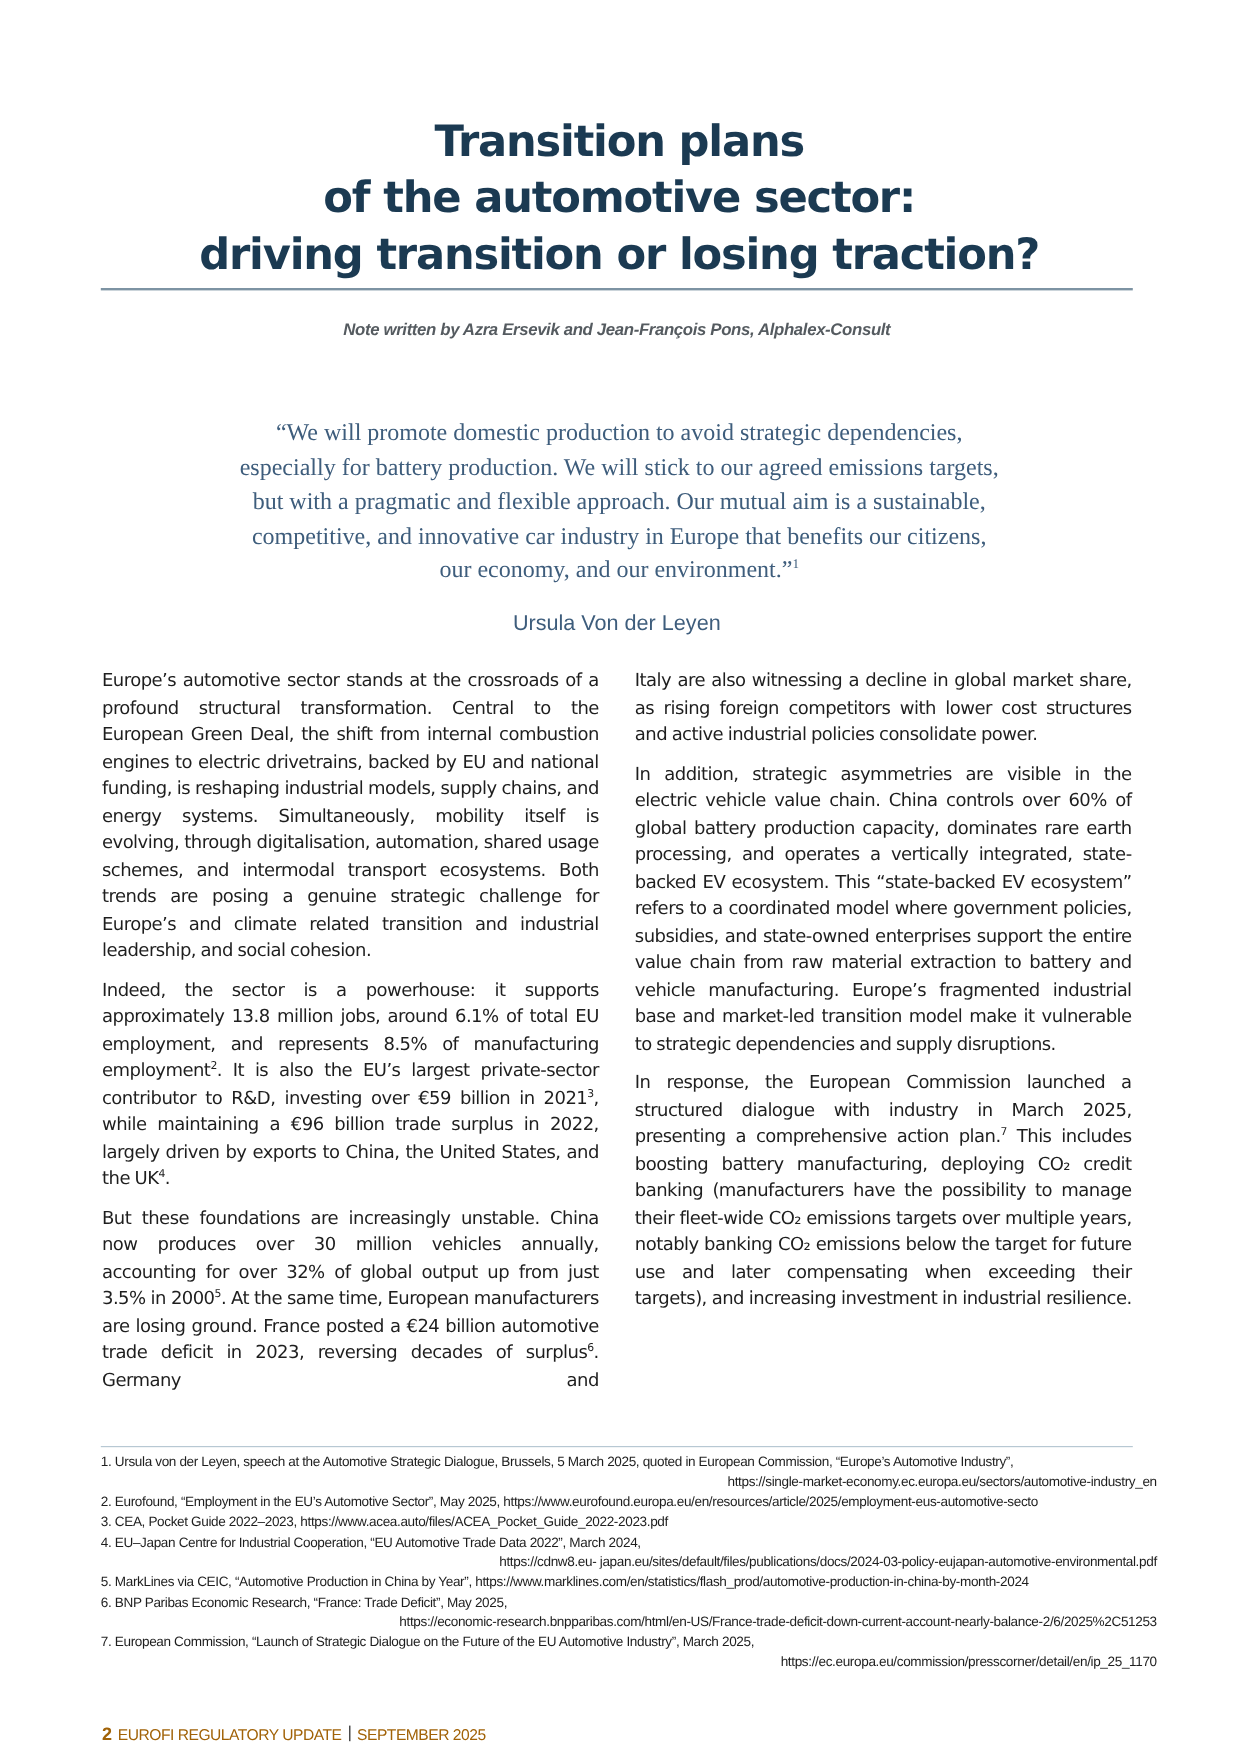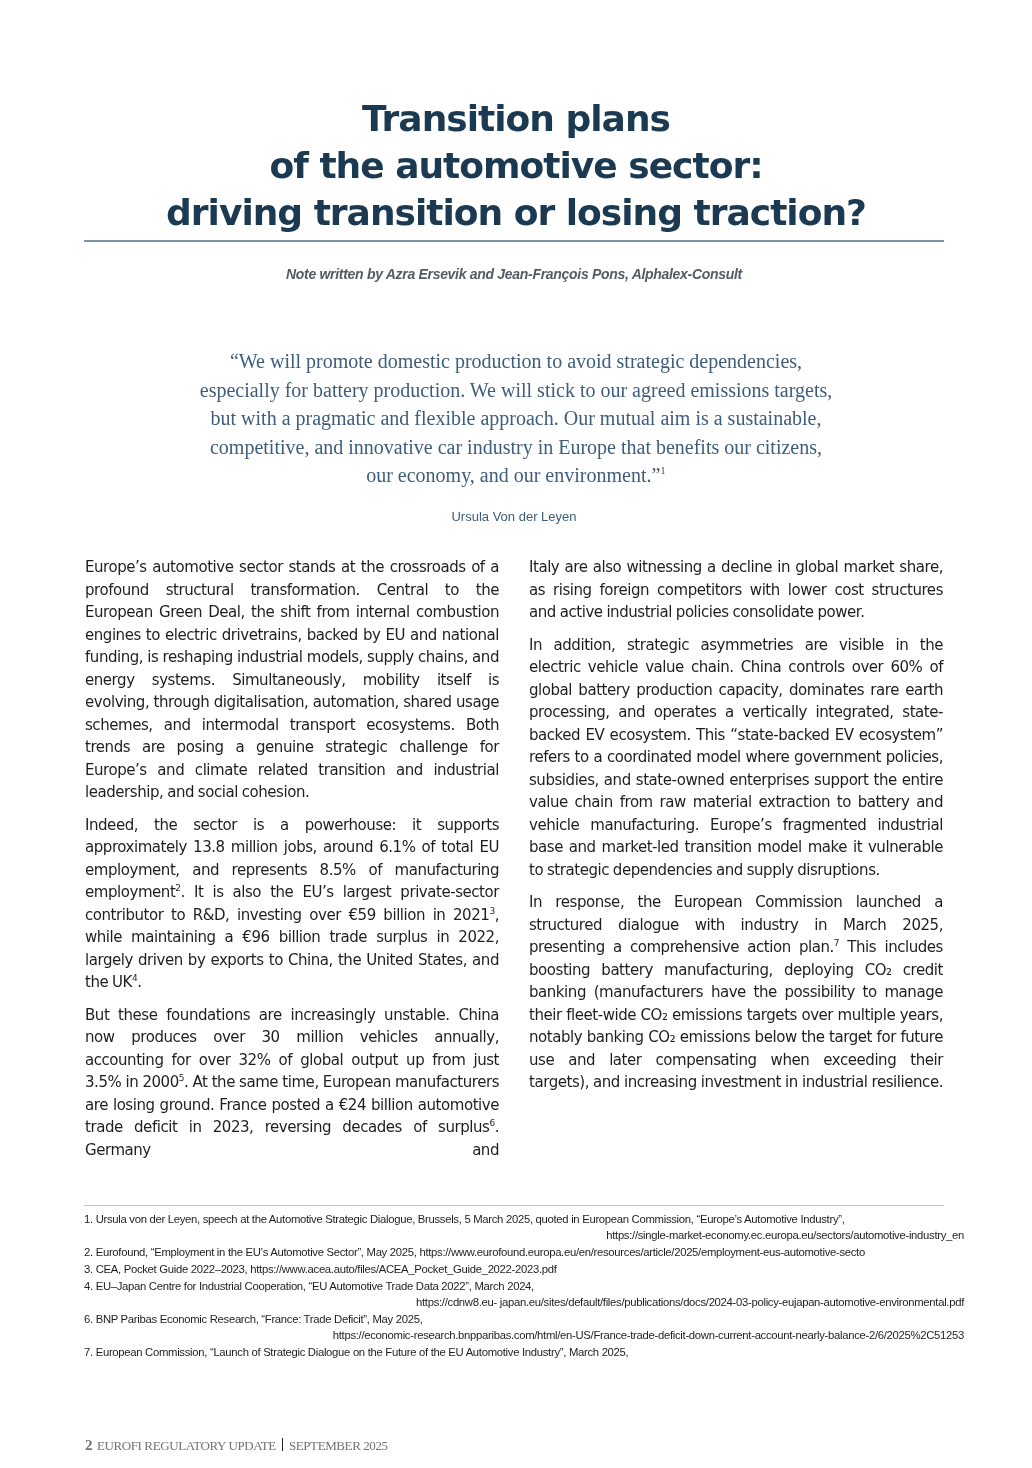--- a/index.html
+++ b/index.html
@@ -16,38 +16,38 @@
     font-family: "Liberation Sans", sans-serif; font-style: italic; font-weight: bold; font-size: 14px;
     color: #555b60; letter-spacing: -0.3px;
   }
   .quote {
     position: absolute; left: 100px; top: 347px; width: 832px; text-align: center;
     font-family: Liberation Serif, serif; font-size: 20px; line-height: 28.5px; color: #3e5d7c; margin: 0;
   }
   .quote sup { font-size: 11px; vertical-align: super; line-height: 0; }
   .quote-author {
     position: absolute; left: 84px; top: 509px; width: 860px; text-align: center;
-    font-family: "Liberation Sans", sans-serif; font-size: 13px; color: #3e5d7c;
+    font-family: "Liberation Sans", sans-serif; font-size: 18px; color: #3e5d7c;
   }
   .col { position: absolute; top: 556px; width: 414px; font-family: "DejaVu Sans", sans-serif; font-size: 15px; line-height: 22.5px; color: #1e1e1e; }
   .col.left { left: 85px; }
   .col.right { left: 529px; }
   .col p { margin: 0 0 10px 0; text-align: justify; letter-spacing: -0.45px; word-spacing: -0.5px; }
   .col p.last-justify { text-align-last: justify; }
   .col sup { font-size: 9px; line-height: 0; vertical-align: super; }
   .rule-notes { position: absolute; left: 84px; top: 1205px; width: 860px; height: 1px; background: #b7c8d3; }
   .notes {
     position: absolute; left: 84px; top: 1211px; width: 880px;
     font-family: "Liberation Sans", sans-serif; font-size: 11.3px; line-height: 16px; color: #1e1e1e; letter-spacing: -0.3px;
   }
   .note { margin: 0 0 1px 0; white-space: nowrap; }
   .note .cont { display: block; padding-left: 11px; text-align: right; }
   .footer {
     position: absolute; left: 85px; top: 1437px;
-    font-family: Liberation Serif, serif; font-size: 13px; color: #737373; letter-spacing: -0.4px;
+    font-family: Liberation Sans, sans-serif; font-size: 13px; color: #a16207; letter-spacing: -0.4px;
   }
   .footer .pg { font-weight: bold; font-size: 15px; margin-right: 2px; }
   .footer .sep { display: inline-block; width: 1px; height: 13px; background: #1e1e1e; margin: 0 6px; vertical-align: -1px; }
 </style>
 </head>
 <body>
 
 <h1 class="title">
   <span>Transition plans</span>
   <span>of the automotive sector:</span>
@@ -91,24 +91,28 @@
     <span>2. Eurofound, “Employment in the EU’s Automotive Sector”, May 2025, https://www.eurofound.europa.eu/en/resources/article/2025/employment-eus-automotive-secto</span>
   </div>
   <div class="note">
     <span>3. CEA, Pocket Guide 2022–2023, https://www.acea.auto/files/ACEA_Pocket_Guide_2022-2023.pdf</span>
   </div>
   <div class="note">
     <span>4. EU–Japan Centre for Industrial Cooperation, “EU Automotive Trade Data 2022”, March 2024,</span>
     <span class="cont">https://cdnw8.eu- japan.eu/sites/default/files/publications/docs/2024-03-policy-eujapan-automotive-environmental.pdf</span>
   </div>
   <div class="note">
+    <span>5. MarkLines via CEIC, “Automotive Production in China by Year”, https://www.marklines.com/en/statistics/flash_prod/automotive-production-in-china-by-month-2024</span>
+  </div>
+  <div class="note">
     <span>6. BNP Paribas Economic Research, “France: Trade Deficit”, May 2025,</span>
     <span class="cont">https://economic-research.bnpparibas.com/html/en-US/France-trade-deficit-down-current-account-nearly-balance-2/6/2025%2C51253</span>
   </div>
   <div class="note">
     <span>7. European Commission, “Launch of Strategic Dialogue on the Future of the EU Automotive Industry”, March 2025,</span>
+    <span class="cont">https://ec.europa.eu/commission/presscorner/detail/en/ip_25_1170</span>
   </div>
 </div>
 
 <div class="footer">
   <span class="pg">2</span>
   <span>EUROFI REGULATORY UPDATE</span><span class="sep"></span><span>SEPTEMBER 2025</span>
 </div>
 
 </body></html>

